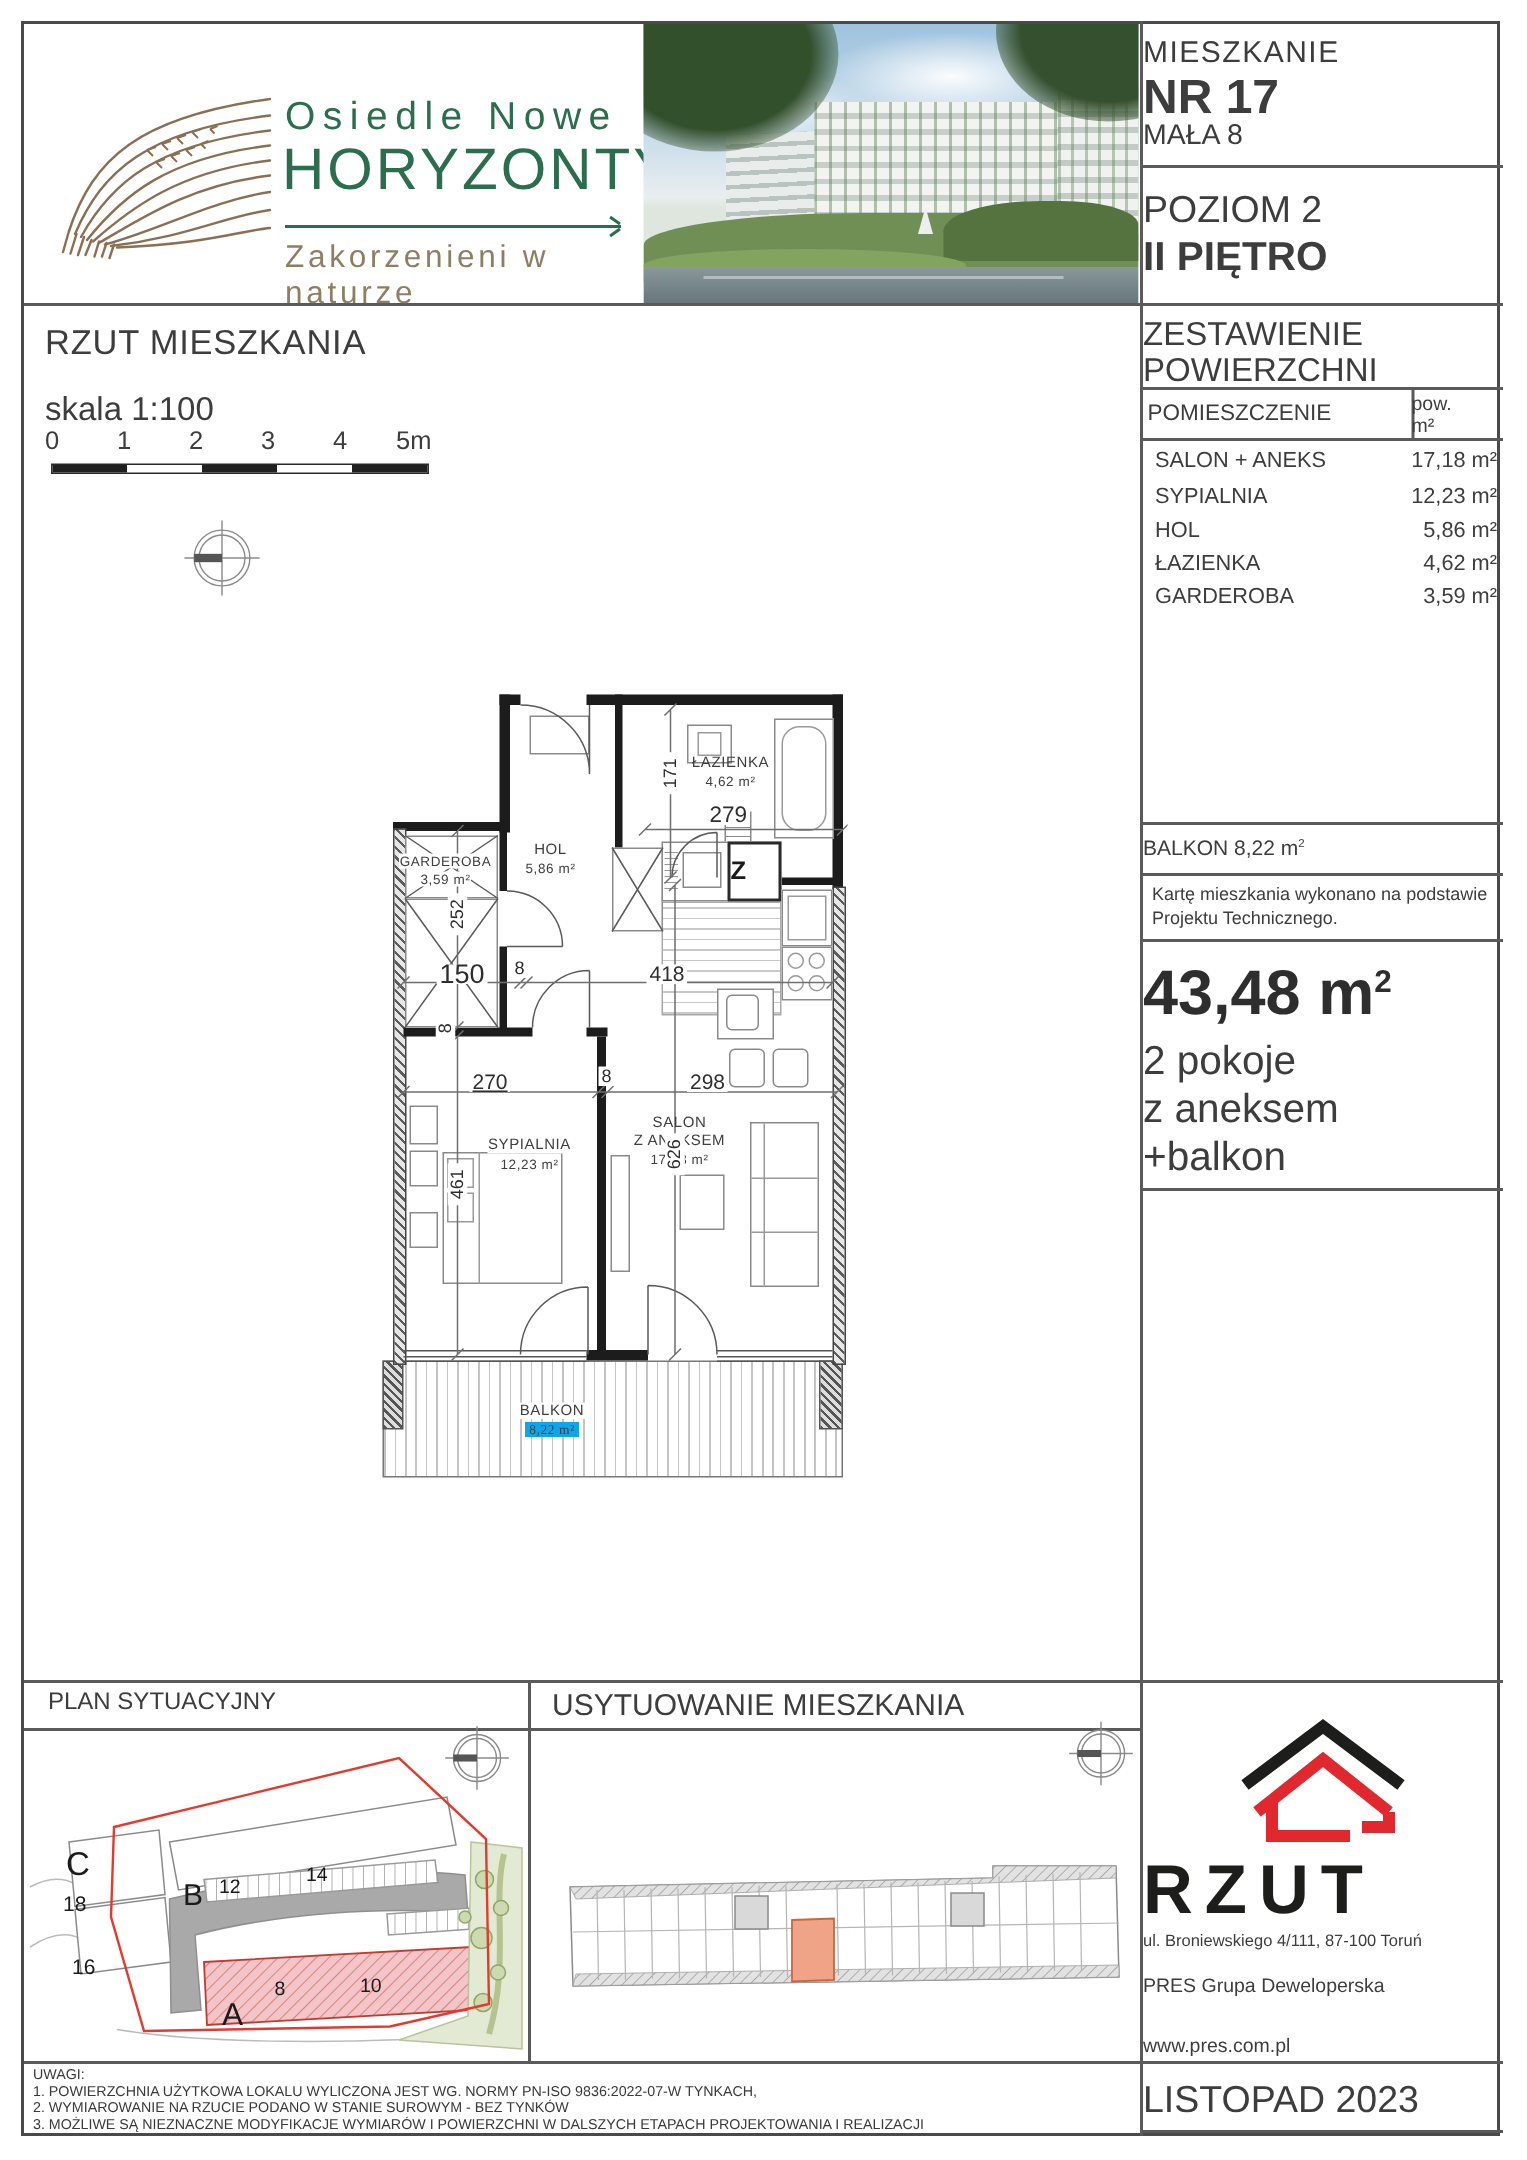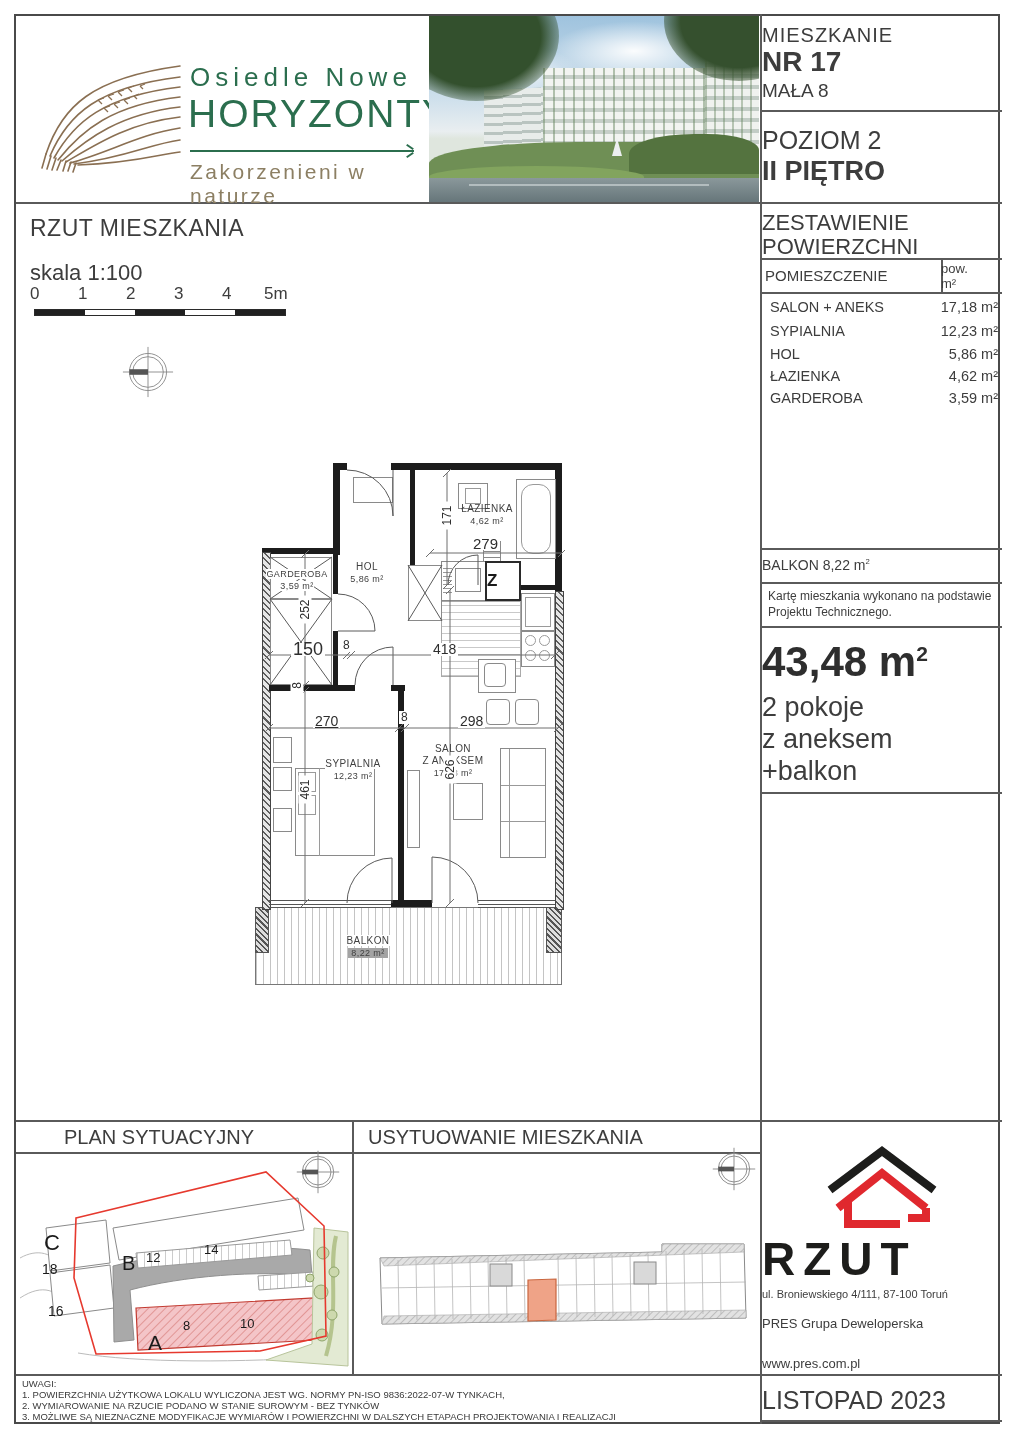--- a/index.html
+++ b/index.html
@@ -66,21 +66,21 @@
     <div class="abs" style="left:235px;top:-55px;width:150px;height:120px;border-radius:50%;background:radial-gradient(ellipse at center,#35502e 55%,rgba(53,80,46,.25) 78%,rgba(53,80,46,0) 100%);"></div>
     <div class="abs" style="left:0;top:126px;width:330px;height:36px;border-radius:45% 30% 0 0/60% 40% 0 0;background:#6f8f55;"></div>
     <div class="abs" style="left:200px;top:118px;width:130px;height:40px;border-radius:50% 40% 0 0;background:#54733f;"></div>
     <div class="abs" style="left:183px;top:122px;width:0;height:0;border-left:5px solid transparent;border-right:5px solid transparent;border-bottom:18px solid #eceff0;"></div>
     <div class="abs" style="left:0;top:150px;width:215px;height:22px;border-radius:50% 50% 0 0;background:#82a45e;"></div>
     <div class="abs" style="left:0;top:162px;width:330px;height:24px;background:linear-gradient(180deg,#8a989b,#66767a);"></div>
     <div class="abs" style="left:40px;top:168px;width:240px;height:2px;background:rgba(230,235,235,.5);"></div>
   </div>
 
   <div class="abs ctr" style="left:762px;top:24px;width:240px;font-size:20px;letter-spacing:1px;">MIESZKANIE</div>
-  <div class="abs ctr" style="left:762px;top:46px;width:240px;font-size:28px;font-weight:bold;">NR 17</div>
+  <div class="abs ctr" style="left:762px;top:46px;width:240px;font-size:32px;font-weight:bold;">NR 17</div>
   <div class="abs ctr" style="left:762px;top:80px;width:240px;font-size:19px;">MAŁA 8</div>
   <div class="hl" style="left:762px;top:110px;width:240px;"></div>
   <div class="abs ctr" style="left:762px;top:126px;width:240px;font-size:25px;">POZIOM 2</div>
   <div class="abs ctr" style="left:762px;top:156px;width:240px;font-size:27px;font-weight:bold;">II PIĘTRO</div>
 
   <div class="abs ctr" style="left:762px;top:234px;width:240px;font-size:22px;">POWIERZCHNI</div>
   <div class="abs ctr" style="left:762px;top:210px;width:240px;font-size:22px;">ZESTAWIENIE</div>
   <div class="hl" style="left:762px;top:258px;width:240px;"></div>
   <div class="abs ctr" style="left:765px;top:267px;width:198px;font-size:15px;">POMIESZCZENIE</div>
   <div class="vl" style="left:941px;top:258px;height:34px;"></div>
@@ -147,21 +147,21 @@
     </svg>
   </div>
 
   <div class="abs" style="left:253px;top:453px;width:312px;height:565px;">
 
     <div class="abs" style="left:2px;top:454px;width:307px;height:78px;border:1px solid #777;box-sizing:border-box;background:repeating-linear-gradient(90deg,#c4c4c4 0 1px,rgba(0,0,0,0) 1px 7px);"></div>
     <div class="abs" style="left:2px;top:454px;width:14px;height:46px;background:repeating-linear-gradient(45deg,#555 0 1.5px,#ddd 1.5px 4px);border:1px solid #555;box-sizing:border-box;"></div>
     <div class="abs" style="left:293px;top:454px;width:16px;height:46px;background:repeating-linear-gradient(45deg,#555 0 1.5px,#ddd 1.5px 4px);border:1px solid #555;box-sizing:border-box;"></div>
     <div class="rlabel" style="left:45px;top:482px;width:140px;">
       <span style="background:#fff;padding:0 3px;">BALKON</span><br>
-      <span class="ar" style="background:#a3a3a3;padding:0 3px;">8,22 m²</span>
+      <span class="ar" style="background:#0ea5e9;padding:0 3px;font-family:Liberation Serif, serif;">8,22 m²</span>
     </div>
 
     <div class="wall" style="left:80px;top:10px;width:14px;height:7px;"></div>
     <div class="wall" style="left:138px;top:10px;width:171px;height:7px;"></div>
     <div class="wall" style="left:80px;top:10px;width:7px;height:92px;"></div>
     <div class="wall" style="left:9px;top:95px;width:78px;height:6px;"></div>
     <div class="hatchwall" style="left:9px;top:99px;width:7px;height:356px;border:.5px solid #444;"></div>
     <div class="wall" style="left:302px;top:10px;width:7px;height:130px;"></div>
     <div class="hatchwall" style="left:302px;top:138px;width:7px;height:317px;border:.5px solid #444;"></div>
     <div class="wall" style="left:157px;top:10px;width:5px;height:127px;"></div>
@@ -275,21 +275,21 @@
     <span class="dim" style="left:178px;top:190px;font-size:14px;">418</span>
     <span class="dimv" style="left:34px;top:226px;width:20px;text-align:center;">8</span>
     <span class="dim" style="left:60px;top:262px;font-size:14px;text-decoration:underline;">270</span>
     <span class="dim" style="left:146px;top:258px;font-size:12px;">8</span>
     <span class="dim" style="left:205px;top:262px;font-size:14px;">298</span>
     <span class="dimv" style="left:38px;top:330px;width:28px;text-align:center;">461</span>
     <span class="dimv" style="left:183px;top:310px;width:28px;text-align:center;">626</span>
   </div>
 
   <div class="hl" style="left:16px;top:1120px;width:986px;"></div>
-  <div class="abs" style="left:32px;top:1126px;font-size:20px;margin-left:32px;">PLAN SYTUACYJNY</div>
+  <div class="abs" style="left:32px;top:1126px;font-size:16px;">PLAN SYTUACYJNY</div>
   <div class="abs" style="left:368px;top:1126px;font-size:20px;">USYTUOWANIE MIESZKANIA</div>
   <div class="hl" style="left:16px;top:1152px;width:744px;"></div>
   <div class="vl" style="left:352px;top:1120px;height:254px;"></div>
   <div class="hl" style="left:16px;top:1374px;width:986px;"></div>
 
   <div class="abs" style="left:296px;top:1150px;">
     <svg width="44" height="44" viewBox="-28 -28 56 56">
       <circle r="20" fill="none" stroke="#8a8a8a" stroke-width="1.2"></circle>
       <circle r="16.5" fill="none" stroke="#8a8a8a" stroke-width="1.2"></circle>
       <path d="M-27,0 H27 M0,-27 V27" stroke="#8a8a8a" stroke-width="1.2"></path>

